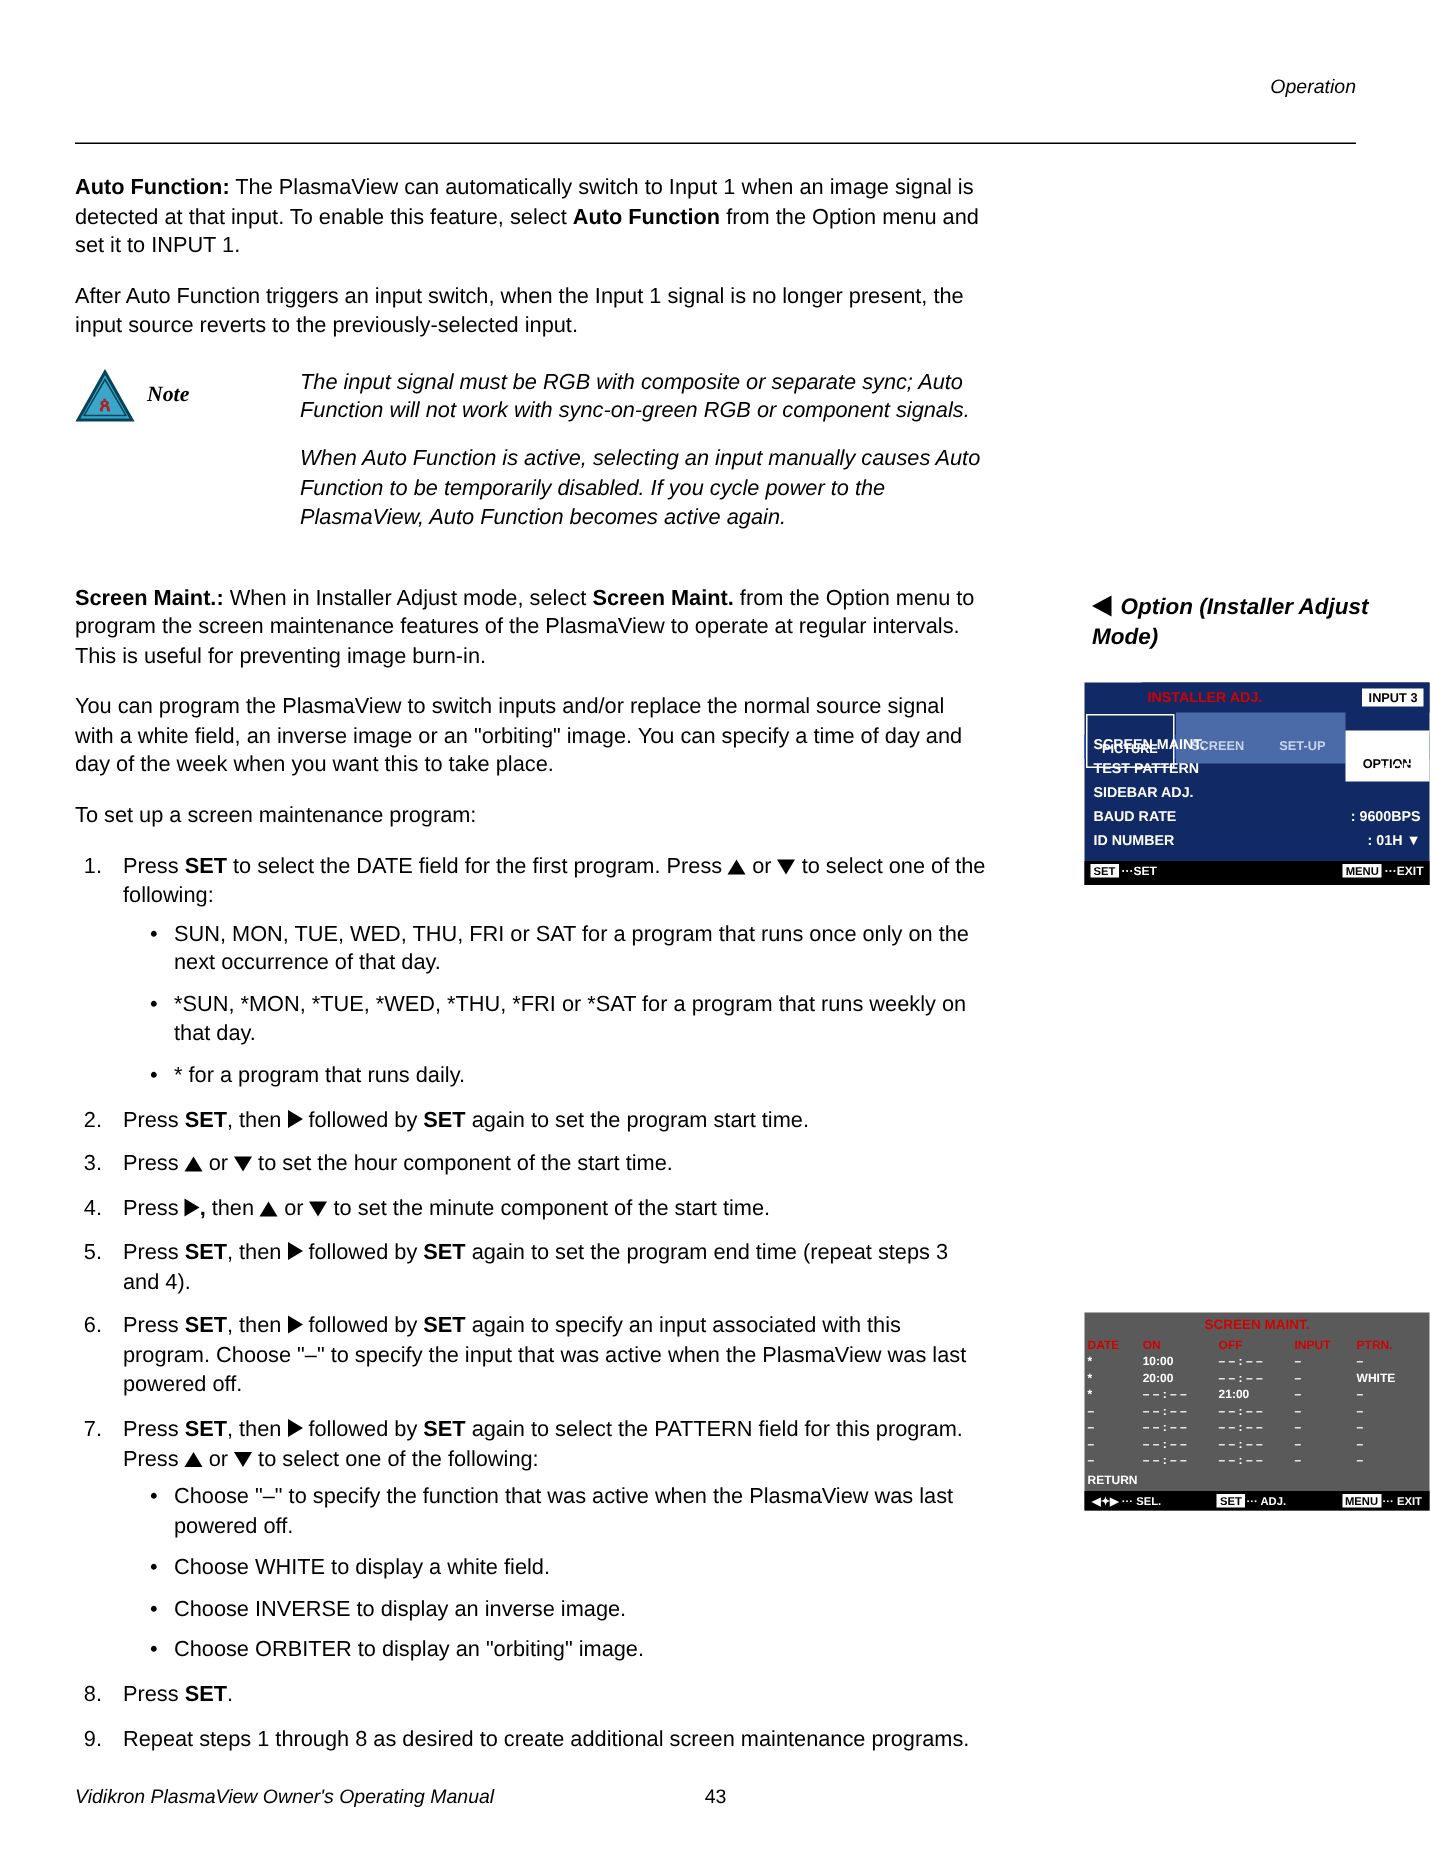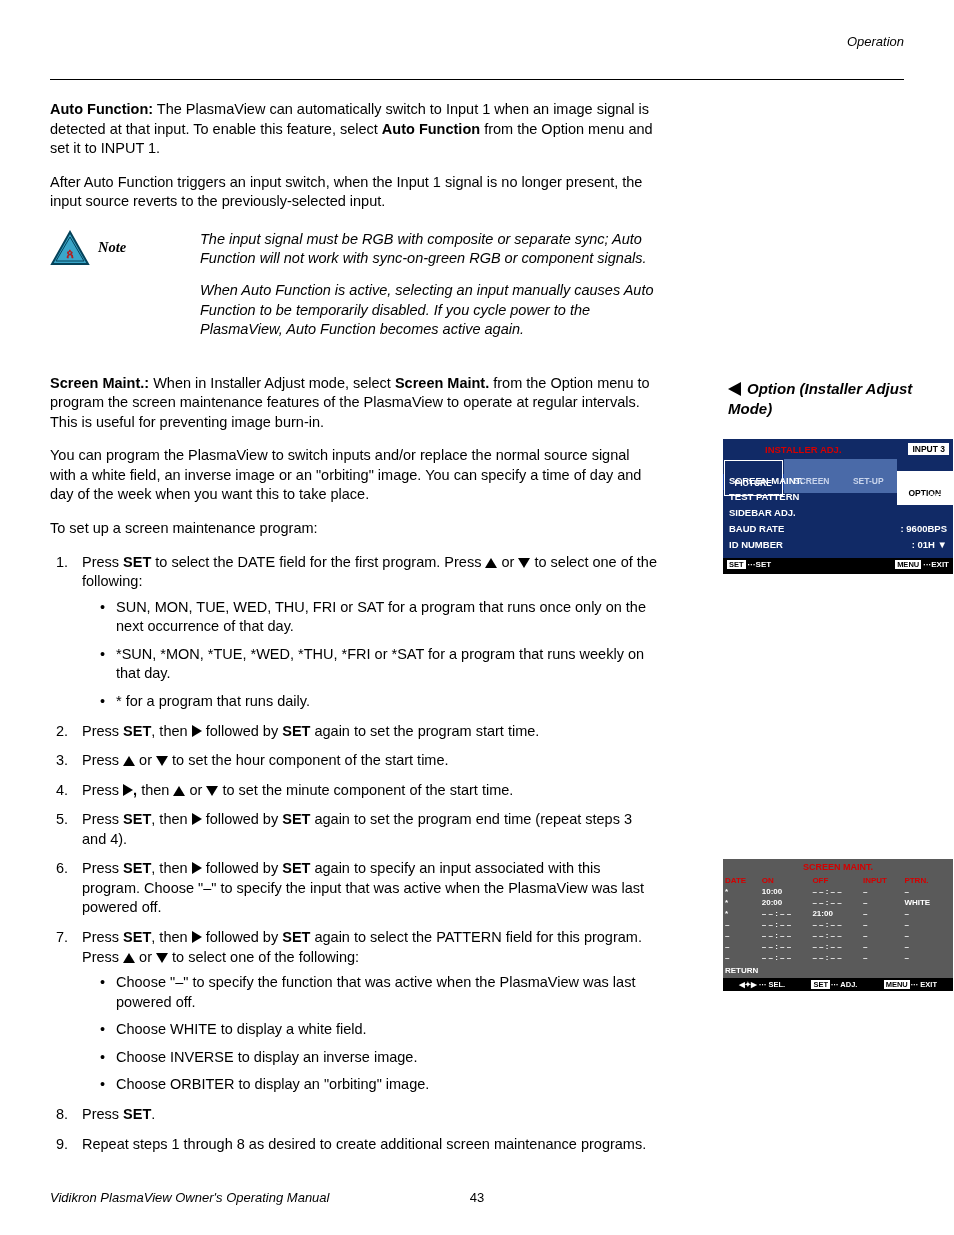--- a/index.html
+++ b/index.html
@@ -9,21 +9,21 @@
     height: 1235px;
     font-family: Verdana, Geneva, sans-serif;
     font-size: 14.5px;
     color: #000;
     position: relative;
     background: #fff;
   }
   .page {
     position: absolute;
     left: 50px;
-    top: 34px;
+    top: 50px;
     width: 854px;
   }
   .header-right {
     position: absolute;
     right: 0;
     top: 0;
     font-style: italic;
     font-size: 13px;
   }
   .hr {
@@ -110,21 +110,21 @@
     color: #fff;
     font-family: Arial, sans-serif;
     font-size: 8.5px;
     font-weight: bold;
   }
   .osd-table-title { color:#d40000; text-align:center; padding:3px 0; font-size:9px;}
   .osd-table table { width: 100%; border-collapse: collapse; }
   .osd-table th, .osd-table td { text-align:left; padding:1px 2px; font-size:8px; color:#fff;}
   .osd-table th { color:#d40000; font-weight:bold;}
   .osd-table .return-row td { padding-top:3px; padding-bottom:3px;}
-  .osd-table-footer { background:#000; color:#fff; font-size:7.5px; padding:2px 16px; display:flex; justify-content:space-between;}
+  .osd-table-footer { background:#000; color:#fff; font-size:7.5px; padding:2px 5px; display:flex; justify-content:space-between;}
   .osd-table-footer .pill { background:#fff; color:#000; padding:0 2px; margin:0 1px;}
 
   .footer {
     position: absolute;
     left: 50px;
     bottom: 30px;
     width: 854px;
     font-style: italic;
     font-size: 13px;
   }

